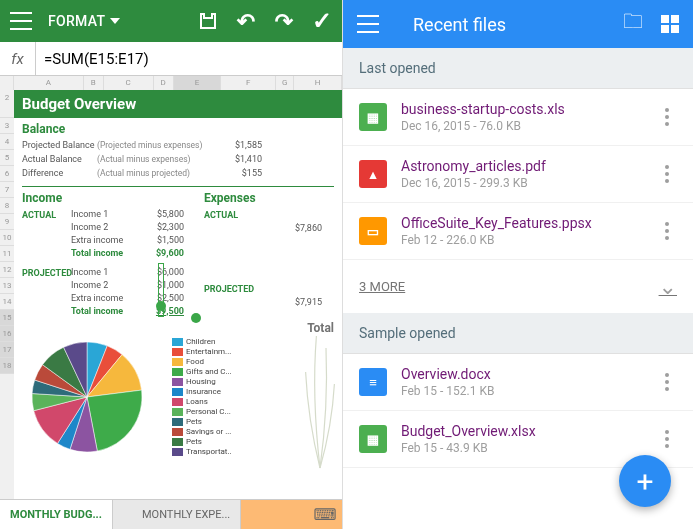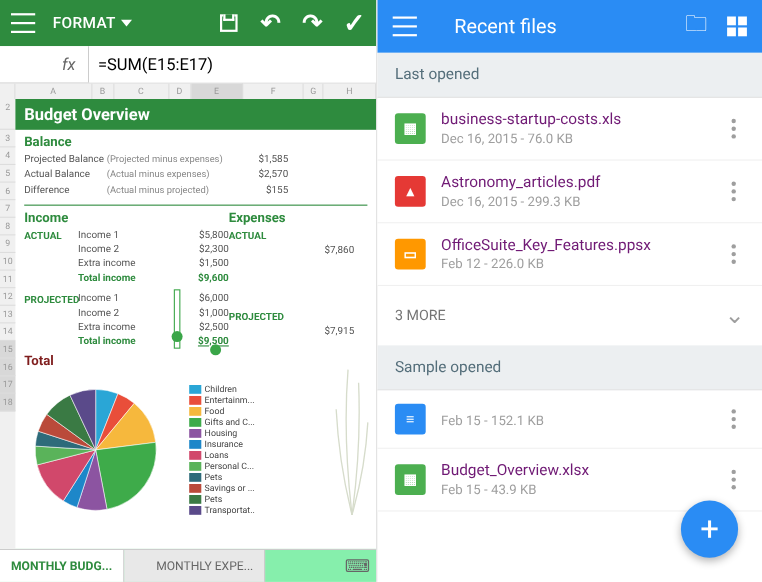--- a/index.html
+++ b/index.html
@@ -15,21 +15,21 @@
 .format-btn { font-size:14px; font-weight:500; letter-spacing:0.3px; display:flex; align-items:center; gap:5px; }
 .tri-down { width:0;height:0;border-left:5px solid transparent;border-right:5px solid transparent;border-top:6px solid #fff; }
 .l-toolbar-right { margin-left:auto; display:flex; align-items:center; gap:18px; }
 .ico { width:20px; height:20px; display:flex; align-items:center; justify-content:center; }
 .save-ico { border:2px solid #fff; width:16px; height:16px; position:relative; }
 .save-ico::after { content:''; position:absolute; top:-2px; right:1px; width:6px; height:4px; background:#2e8b3e; border-bottom:2px solid #fff; border-left:2px solid #fff; border-right:2px solid #fff; }
 .check-ico::before { content:'✓'; color:#fff; font-size:24px; font-weight:bold; }
 .undo-ico::before,.redo-ico::before { content:'↶'; color:#fff; font-size:22px; font-weight:bold; }
 .redo-ico::before { content:'↷'; }
 
-.formula-row { display:flex; align-items:center; height:34px; border-bottom:1px solid #ccc; background:#fff;padding-left:45px; }
+.formula-row { display:flex; align-items:center; height:34px; border-bottom:1px solid #ccc; background:#fff; }
 .fx { width:36px; text-align:center; font-style:italic; font-size:15px; color:#666; border-right:1px solid #ccc; height:100%; display:flex; align-items:center; justify-content:center; }
 .formula-input { flex:1; padding:0 8px; font-size:15px; border:none; outline:none; height:100%; }
 
 .col-headers { display:flex; height:14px; background:#f0f0f0; font-size:8px; color:#999; }
 .col-headers > div { border-right:1px solid #ddd; text-align:center; line-height:14px; }
 .col-headers .rh { width:14px; }
 .col-headers .sel { background:#d8d8d8; }
 
 .sheet { flex:1; overflow:hidden; position:relative; display:flex; }
 .row-headers { width:14px; background:#f0f0f0; display:flex; flex-direction:column; font-size:8px; color:#999; }
@@ -43,39 +43,39 @@
 .mini-table { padding:0 8px 6px; }
 .mini-table .r { display:flex; font-size:9px; color:#555; height:14px; align-items:center; }
 .mini-table .r .c1 { width:75px; }
 .mini-table .r .c2 { width:115px; font-size:8.5px; color:#888; }
 .mini-table .r .c3 { width:50px; text-align:right; }
 .divider { border-top:1px solid #2e8b3e; margin:0 8px; }
 
 .two-col { display:flex; padding:0 8px; }
 .two-col .col { flex:1; }
 .green-label { color:#2e8b3e; font-size:9px; font-weight:bold; margin:3px 0; }
-.inc-table .r { display:flex; font-size:9px; color:#555; height:13px; align-items:center;gap:24px; }
+.inc-table .r { display:flex; font-size:9px; color:#555; height:13px; align-items:center; }
 .inc-table .r .c1 { width:65px; }
 .inc-table .r .c2 { width:48px; text-align:right; }
 .inc-table .r.total { color:#2e8b3e; font-weight:bold; }
 .inc-sub { position:relative; display:flex; gap:4px; }
 .exp-val { font-size:9px; color:#555; text-align:right; padding-right:12px; margin-top:3px; }
 
 .sel-handle { position:absolute; width:10px; height:10px; background:#3aa648; border-radius:50%; }
 .sel-box { position:absolute; border:1.5px solid #3aa648; }
 
 .chart-area { padding:4px 8px; display:flex; gap:4px; position:relative; }
-.chart-title { text-align:left; font-size:12px; font-weight:bold; color:#7f1d1d; margin-bottom:14px; }
+.chart-title { text-align:right; font-size:12px; font-weight:bold; color:#737373; margin-bottom:2px; }
 .pie-wrap { width:130px; display:flex; justify-content:center; align-items:center; }
 .legend { display:flex; flex-direction:column; gap:1px; font-size:8px; color:#444; }
 .legend .li { display:flex; align-items:center; gap:3px; }
 .legend .sw { width:11px; height:8px; }
 .grass { position:absolute; right:4px; top:4px; width:36px; height:150px; opacity:0.35; }
 
-.l-tabs { height:30px; display:flex; border-top:1px solid #ccc; background:#86efac; font-size:11px; }
+.l-tabs { height:30px; display:flex; border-top:1px solid #ccc; background:#fdba74; font-size:11px; }
 .l-tabs .tab { padding:0 10px; display:flex; align-items:center; color:#2e8b3e; border-right:1px solid #ccc; }
 .l-tabs .tab.active { background:#fff; font-weight:bold; }
 .l-tabs .tab.alt { color:#666; background:#e8e8e8;padding-left:29px; }
 .kb-ico { margin-left:auto; width:34px; display:flex; align-items:center; justify-content:center; font-size:16px; color:#666; }
 
 
 .r-toolbar { background:#2a8cf4; height:48px; display:flex; align-items:center; padding:0 14px; color:#fff; }
 .r-toolbar .hamburger span { background:#fff; }
 .r-title { font-size:18px; font-weight:400; margin-left:18px; }
 .r-toolbar-right { margin-left:auto; display:flex; align-items:center; gap:18px; }
@@ -91,21 +91,21 @@
 .file-ico { width:28px; height:28px; border-radius:3px; display:flex; align-items:center; justify-content:center; color:#fff; font-size:13px; font-weight:bold; flex-shrink:0; }
 .file-ico.xls { background:#4caf50; }
 .file-ico.pdf { background:#e53935; }
 .file-ico.ppt { background:#ff9800; }
 .file-ico.doc { background:#2a8cf4; }
 .file-info { flex:1; min-width:0; }
 .file-name { font-size:14px; color:#701a75; white-space:nowrap; overflow:hidden; text-overflow:ellipsis; }
 .file-meta { font-size:12px; color:#9e9e9e; margin-top:2px; }
 .dots-v { width:20px; display:flex; flex-direction:column; align-items:center; gap:3px; }
 .dots-v span { width:4px; height:4px; background:#9e9e9e; border-radius:50%; }
-.more-row { display:flex; align-items:center; justify-content:space-between; padding:14px 16px; color:#757575; font-size:13px; }
+.more-row { display:flex; align-items:center; justify-content:space-between; padding:14px 16px; color:#757575; font-size:13px;text-decoration:underline; }
 .chev-down::before { content:'⌄'; font-size:22px; color:#9e9e9e; }
 
 .fab { position:absolute; right:22px; bottom:22px; width:52px; height:52px; border-radius:50%; background:#2a8cf4; color:#fff; display:flex; align-items:center; justify-content:center; font-size:30px; box-shadow:0 3px 8px rgba(0,0,0,0.3); }
 .right { position:relative; }
 </style>
 </head>
 <body>
 
 <div class="pane left">
   <div class="l-toolbar">
@@ -170,21 +170,21 @@
       <div class="section-h">Balance</div>
       <div class="mini-table">
         <div class="r">
             <span class="c1">Projected Balance</span>
             <span class="c2">(Projected  minus expenses)</span>
             <span class="c3">$1,585</span>
           </div>
         <div class="r">
             <span class="c1">Actual Balance</span>
             <span class="c2">(Actual  minus expenses)</span>
-            <span class="c3">$2,570</span>
+            <span class="c3">$1,410</span>
           </div>
         <div class="r">
             <span class="c1">Difference</span>
             <span class="c2">(Actual minus projected)</span>
             <span class="c3">$155</span>
           </div>
       </div>
       <div class="divider"></div>
 
       <div class="two-col">
@@ -404,20 +404,21 @@
     <span>3 MORE</span>
     <span class="chev-down"></span>
   </div>
 
   <div class="section-header">Sample opened</div>
 
   <div class="file-list" id="files-sample">
       <div class="file-row">
         <div class="file-ico doc">≡</div>
         <div class="file-info">
+          <div class="file-name">Overview.docx</div>
           <div class="file-meta">Feb 15 - 152.1 KB</div>
         </div>
         <div class="dots-v">
           <span></span>
           <span></span>
           <span></span>
         </div>
       </div>
       <div class="file-row">
         <div class="file-ico xls">▦</div>

